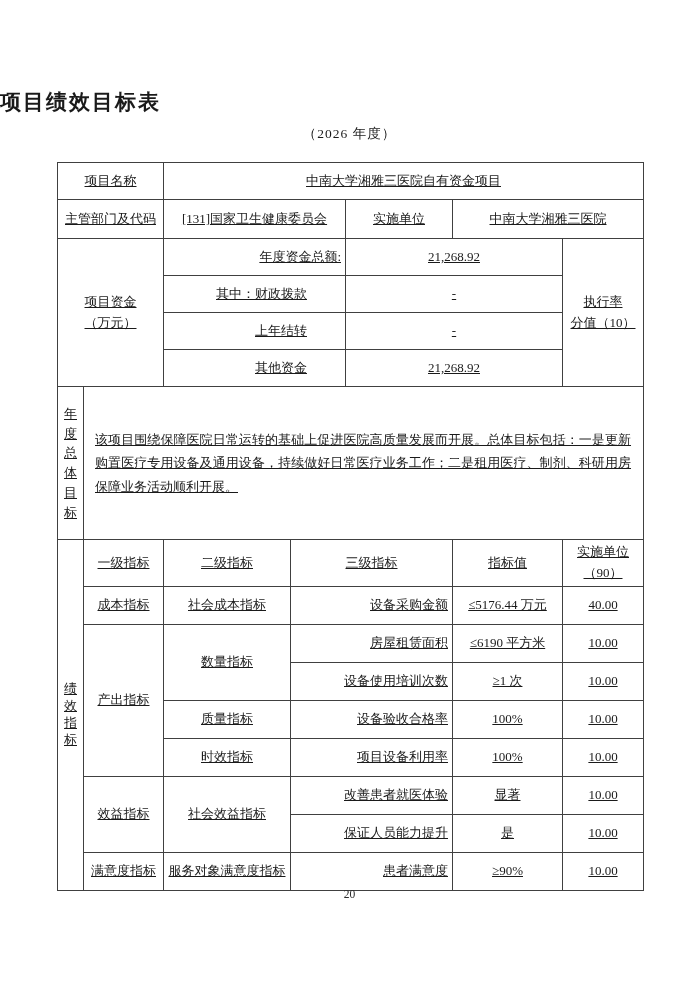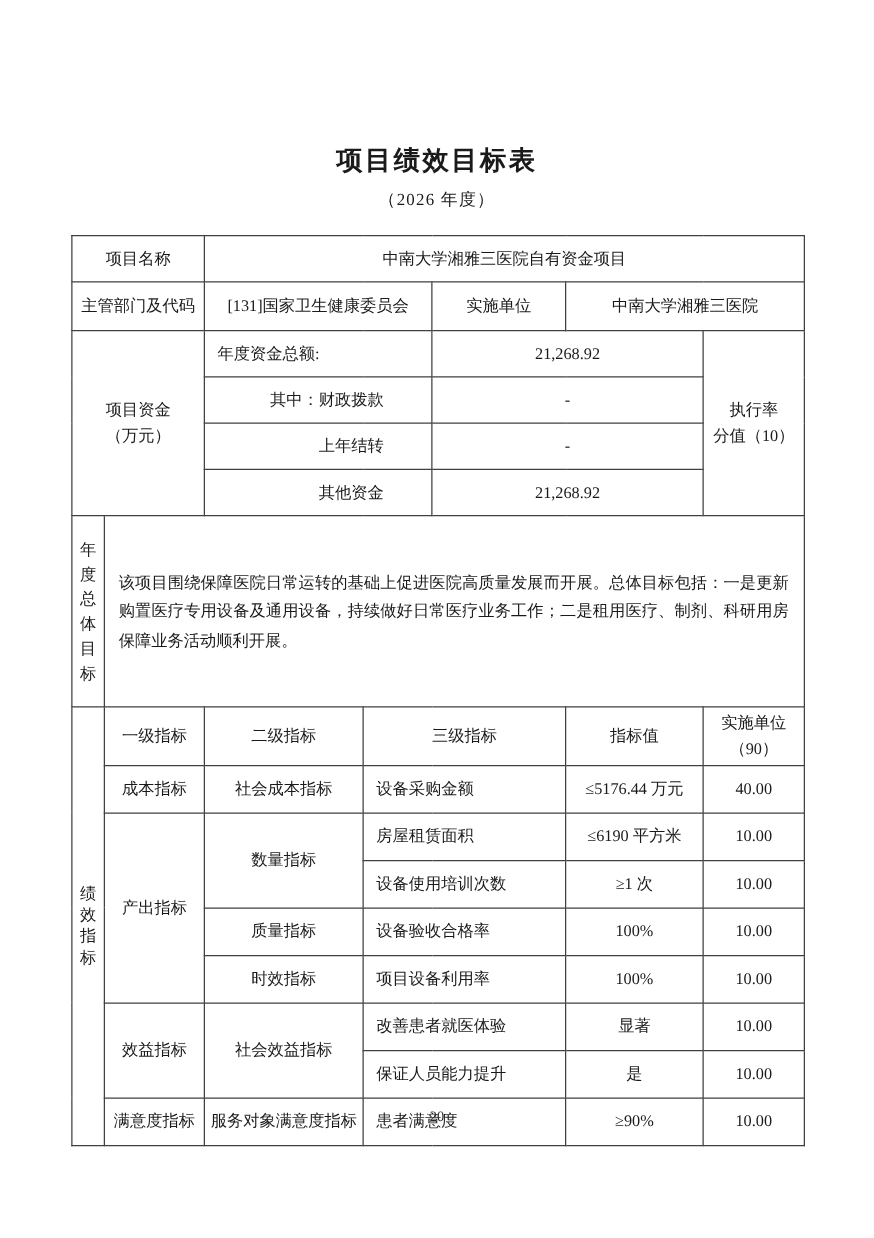--- a/index.html
+++ b/index.html
@@ -5,22 +5,21 @@
   html, body { margin: 0; padding: 0; }
   body {
     width: 699px; height: 990px;
     background: #ffffff;
     font-family: "Liberation Serif", "DejaVu Serif", serif;
     color: #1a1a1a;
     position: relative;
   }
   .page { width: 699px; height: 990px; position: relative; overflow: hidden; }
   .doc-title {
-    margin: 0; padding-top: 114px;
-    text-align: center;
+    margin: 0; padding-top: 88px;
     font-size: 21px; font-weight: bold;
     letter-spacing: 2px;
   }
   .doc-subtitle {
     margin-top: 9px;
     text-align: center;
     font-size: 13.5px;
     letter-spacing: 1px;
     font-family: Liberation Serif, serif;
   }
@@ -31,22 +30,23 @@
     width: 586px;
   }
   td {
     border: 1px solid #404040;
     font-size: 13px;
     text-align: center;
     vertical-align: middle;
     padding: 2px 4px;
     line-height: 1.35;
     overflow: hidden;
-  }
-  td.left  { text-align: left;  padding-left: 10px; }
+    text-decoration: underline;
+  }
+  td.left  { text-align: right;  padding-left: 10px; }
   td.right { text-align: right; padding-right: 38px; }
   td.para {
     text-align: justify;
     padding: 6px 12px 6px 11px;
     line-height: 1.8;
     font-size: 13px;
   }
   td.vert {
     padding: 0 1px;
     line-height: 1.52;

